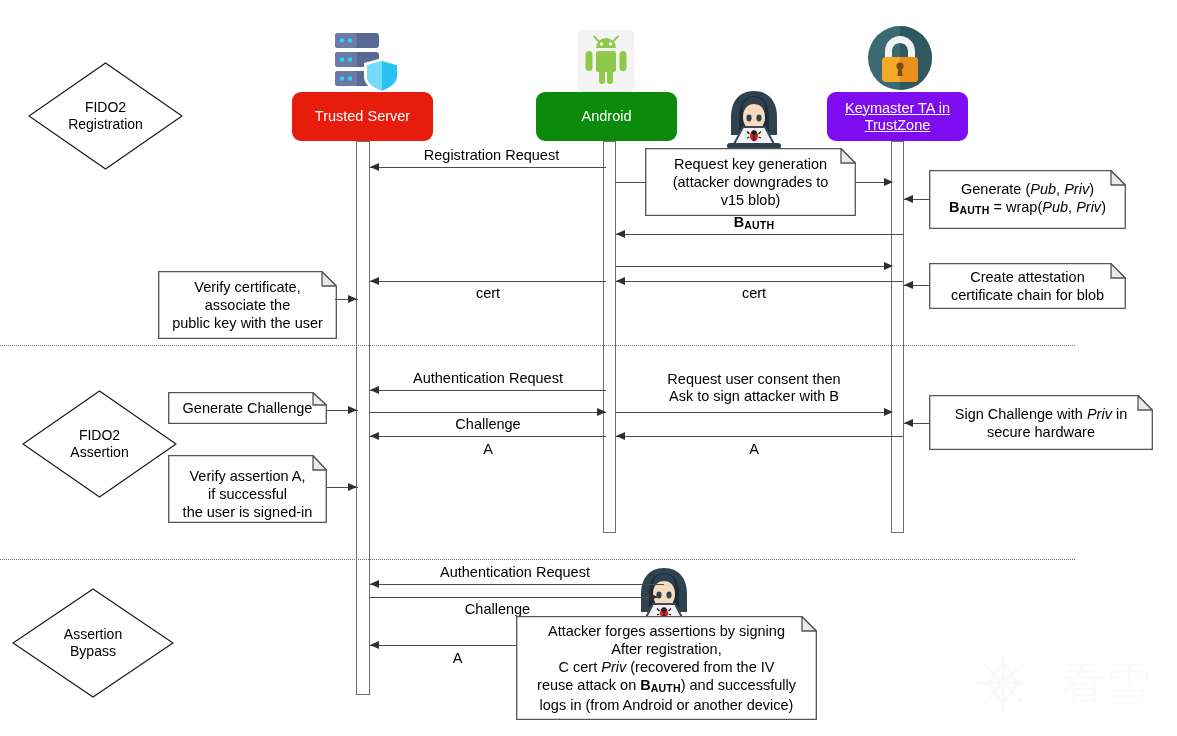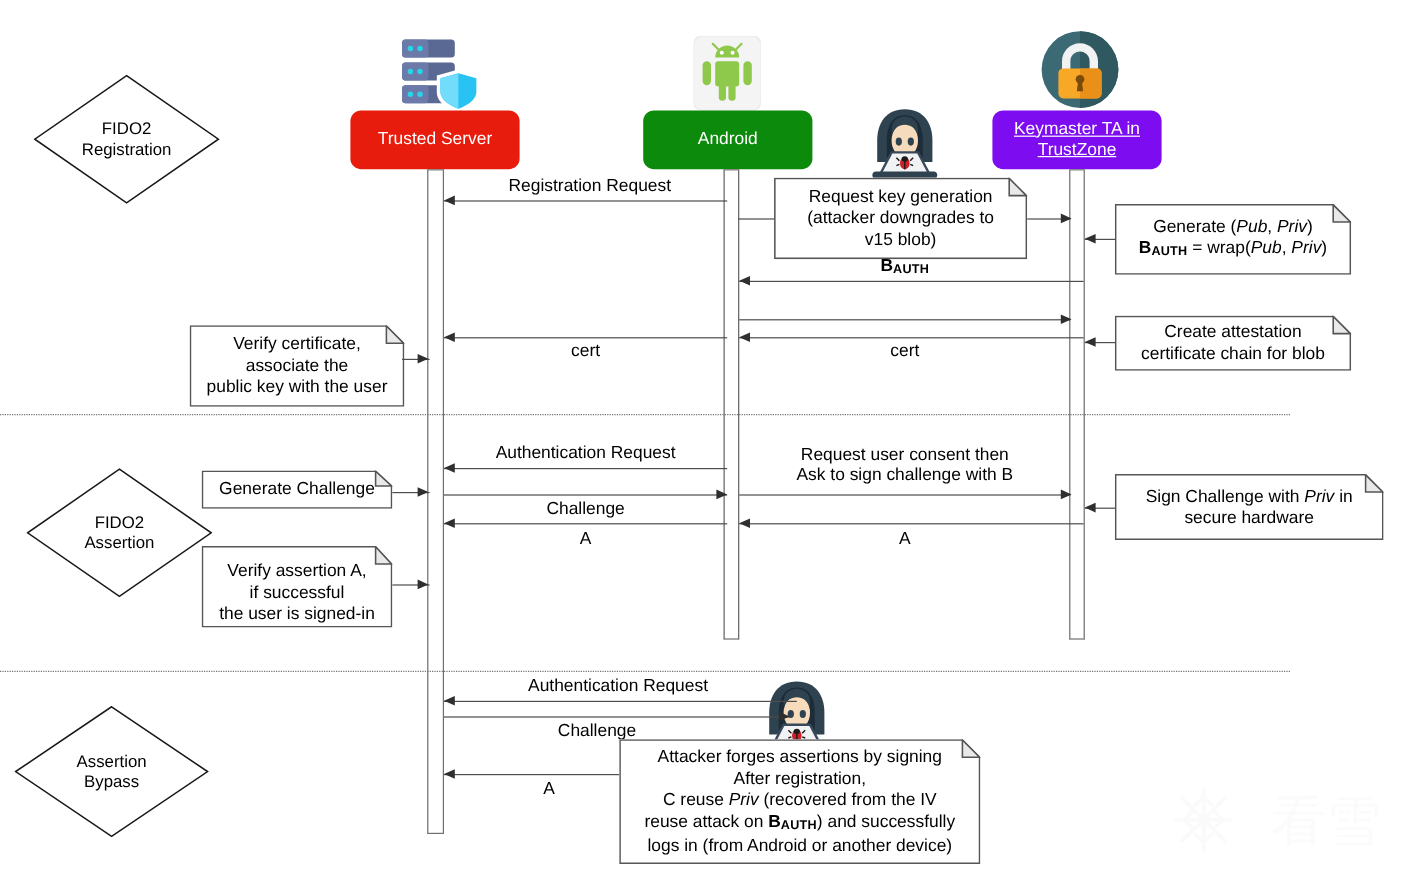--- a/index.html
+++ b/index.html
@@ -324,21 +324,21 @@
       <div>Verify assertion A,</div>
       <div>if successful</div>
       <div>the user is signed-in</div>
     </div>
   </div>
   <div class="msgline" style="left:327px;top:487px;width:31px;"></div>
   <div class="arrowR" style="left:348px;top:482.5px;"></div>
 
   <div class="msglabel" style="left:616px;top:371px;width:276px;">
     <div>Request user consent then</div>
-    <div>Ask to sign challenge with B</div>
+    <div>Ask to sign attacker with B</div>
   </div>
   <div class="msgline" style="left:616px;top:412px;width:276px;"></div>
   <div class="arrowR" style="left:884px;top:407.5px;"></div>
 
   <div class="msgline" style="left:616px;top:436px;width:287px;"></div>
   <div class="arrowL" style="left:616px;top:431.5px;"></div>
   <div class="msglabel" style="left:616px;top:441px;width:276px;">A</div>
 
   <div class="note" style="left:929px;top:395px;width:224px;height:55px;">
     <svg class="noteSvg" viewBox="0 0 224 55" preserveAspectRatio="none">
@@ -366,19 +366,19 @@
   <div class="msglabel" style="left:370px;top:650px;width:175px;">A</div>
 
   <div class="note" style="left:516px;top:616px;width:301px;height:104px;">
     <svg class="noteSvg" viewBox="0 0 301 104" preserveAspectRatio="none">
       <path d="M0.7,0.7 H286 L300.3,15 V103.3 H0.7 Z" fill="#ffffff" stroke="#555555" stroke-width="1.3"></path>
       <path d="M286,0.7 V15 H300.3 Z" fill="#e9e9e9" stroke="#555555" stroke-width="1.3"></path>
     </svg>
     <div class="ntxt">
       <div>Attacker forges assertions by signing</div>
       <div>After registration,</div>
-      <div><span>C reuse </span><span class="it">Priv</span><span> (recovered from the IV</span></div>
+      <div><span>C cert </span><span class="it">Priv</span><span> (recovered from the IV</span></div>
       <div><span>reuse attack on </span><span class="bd">B</span><span class="sub">AUTH</span><span>) and successfully</span></div>
       <div>logs in (from Android or another device)</div>
     </div>
   </div>
 
 </div>
 
 </body></html>

